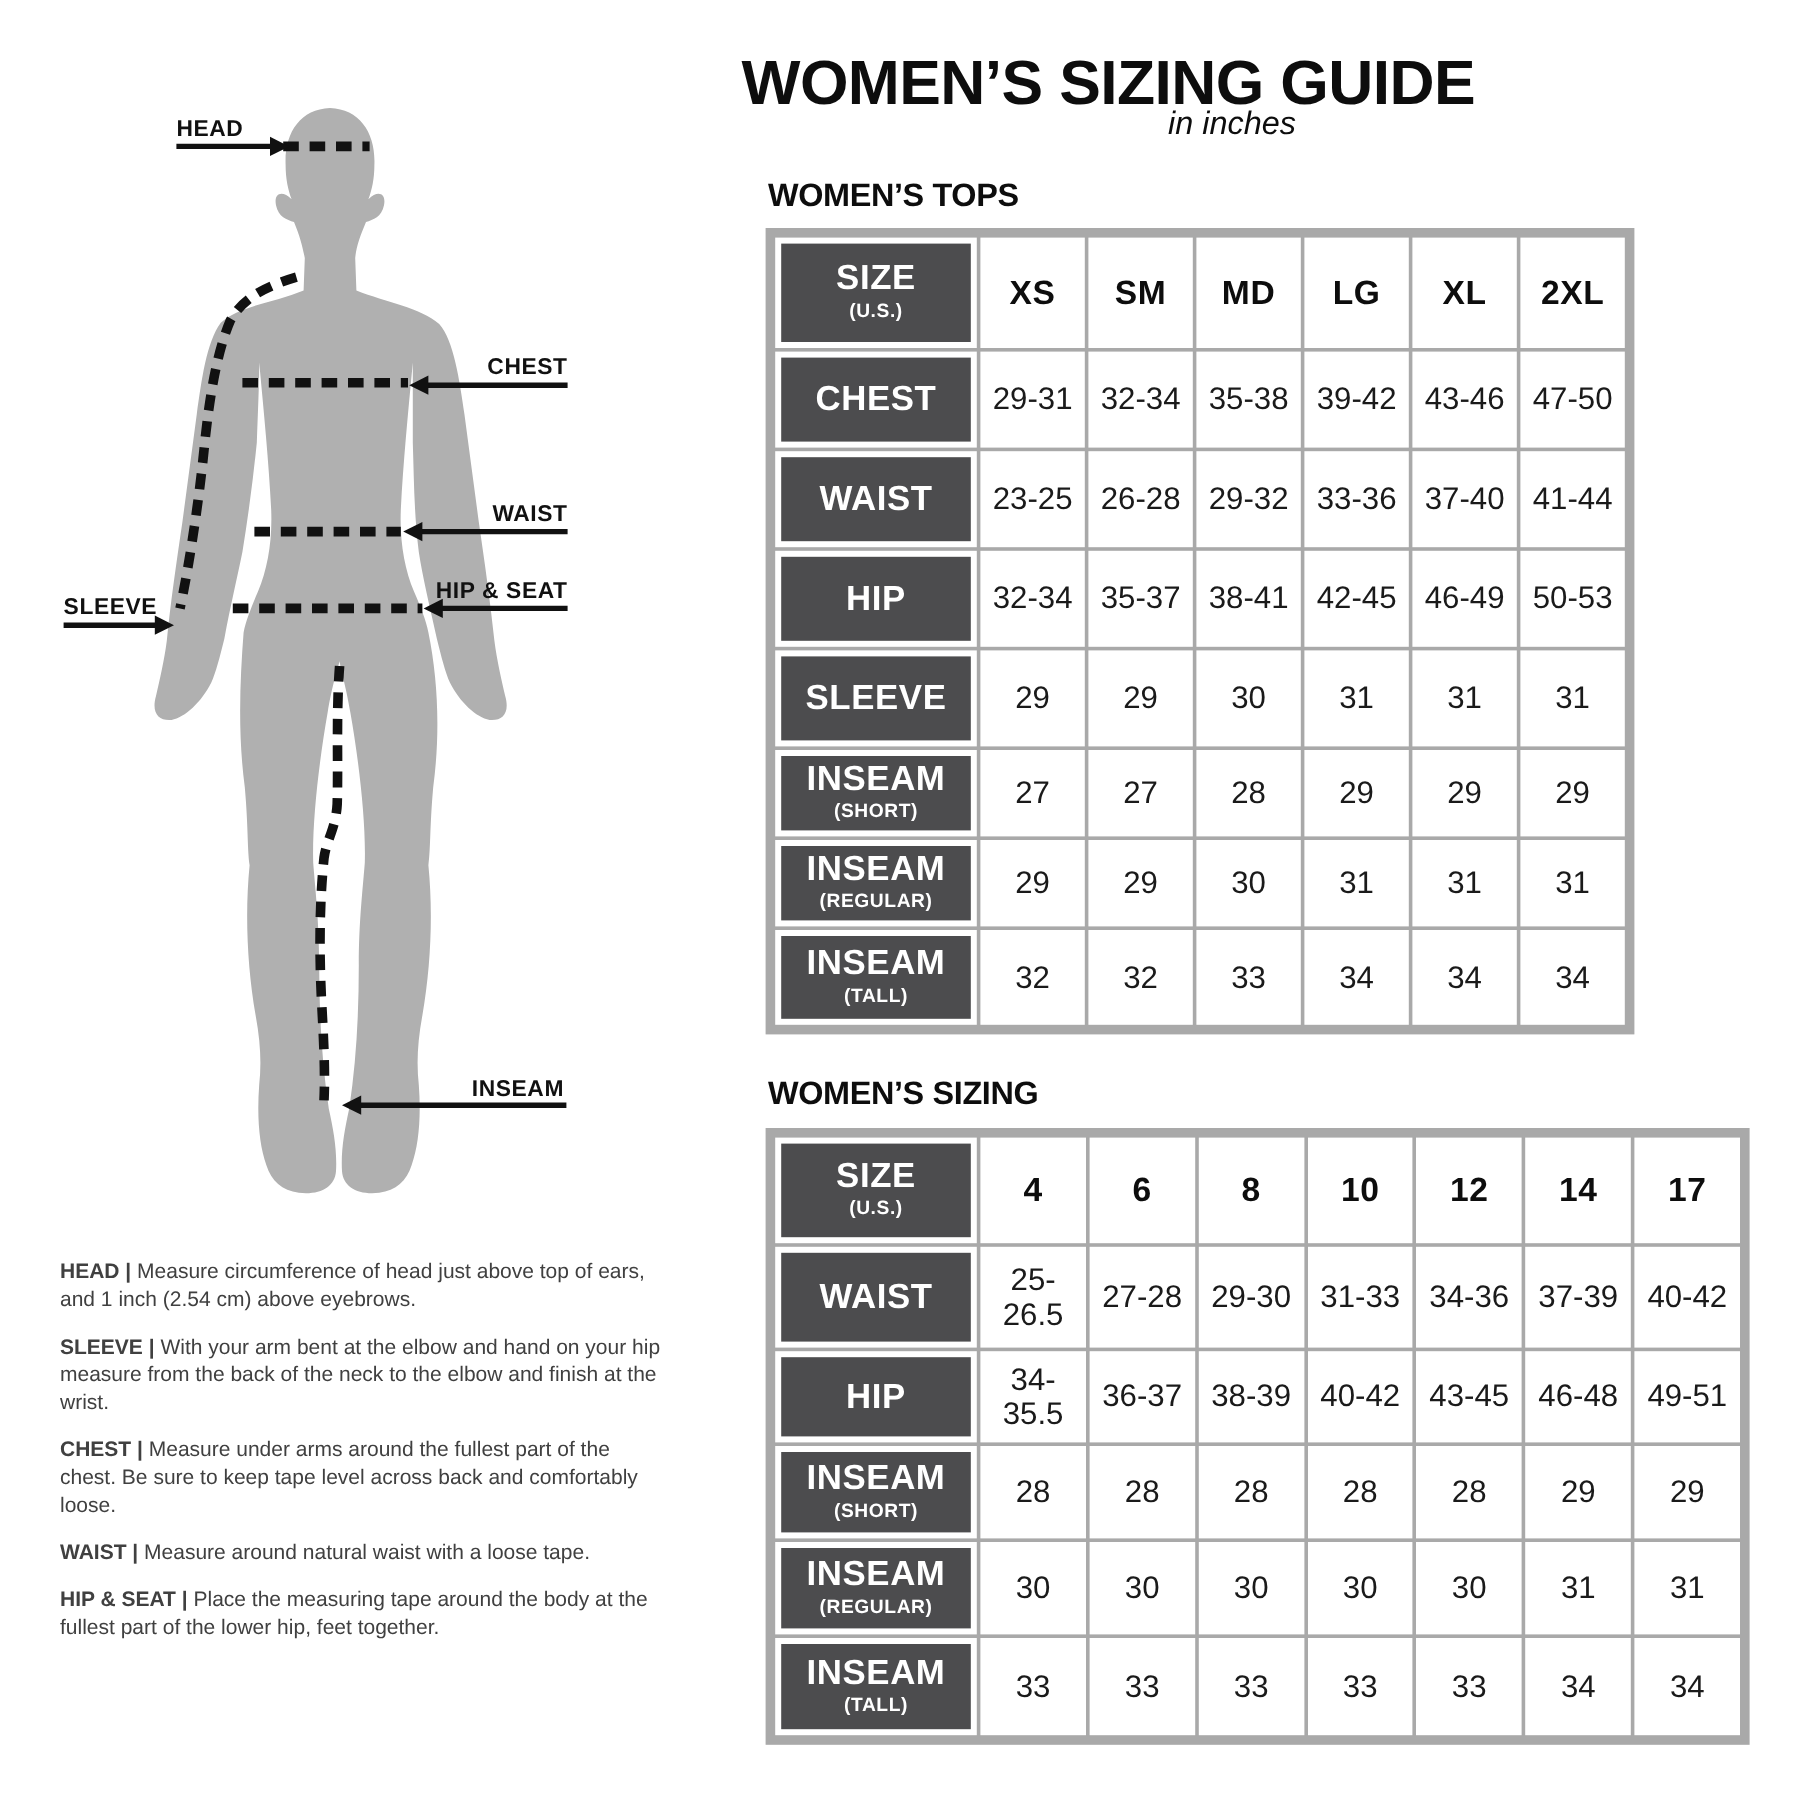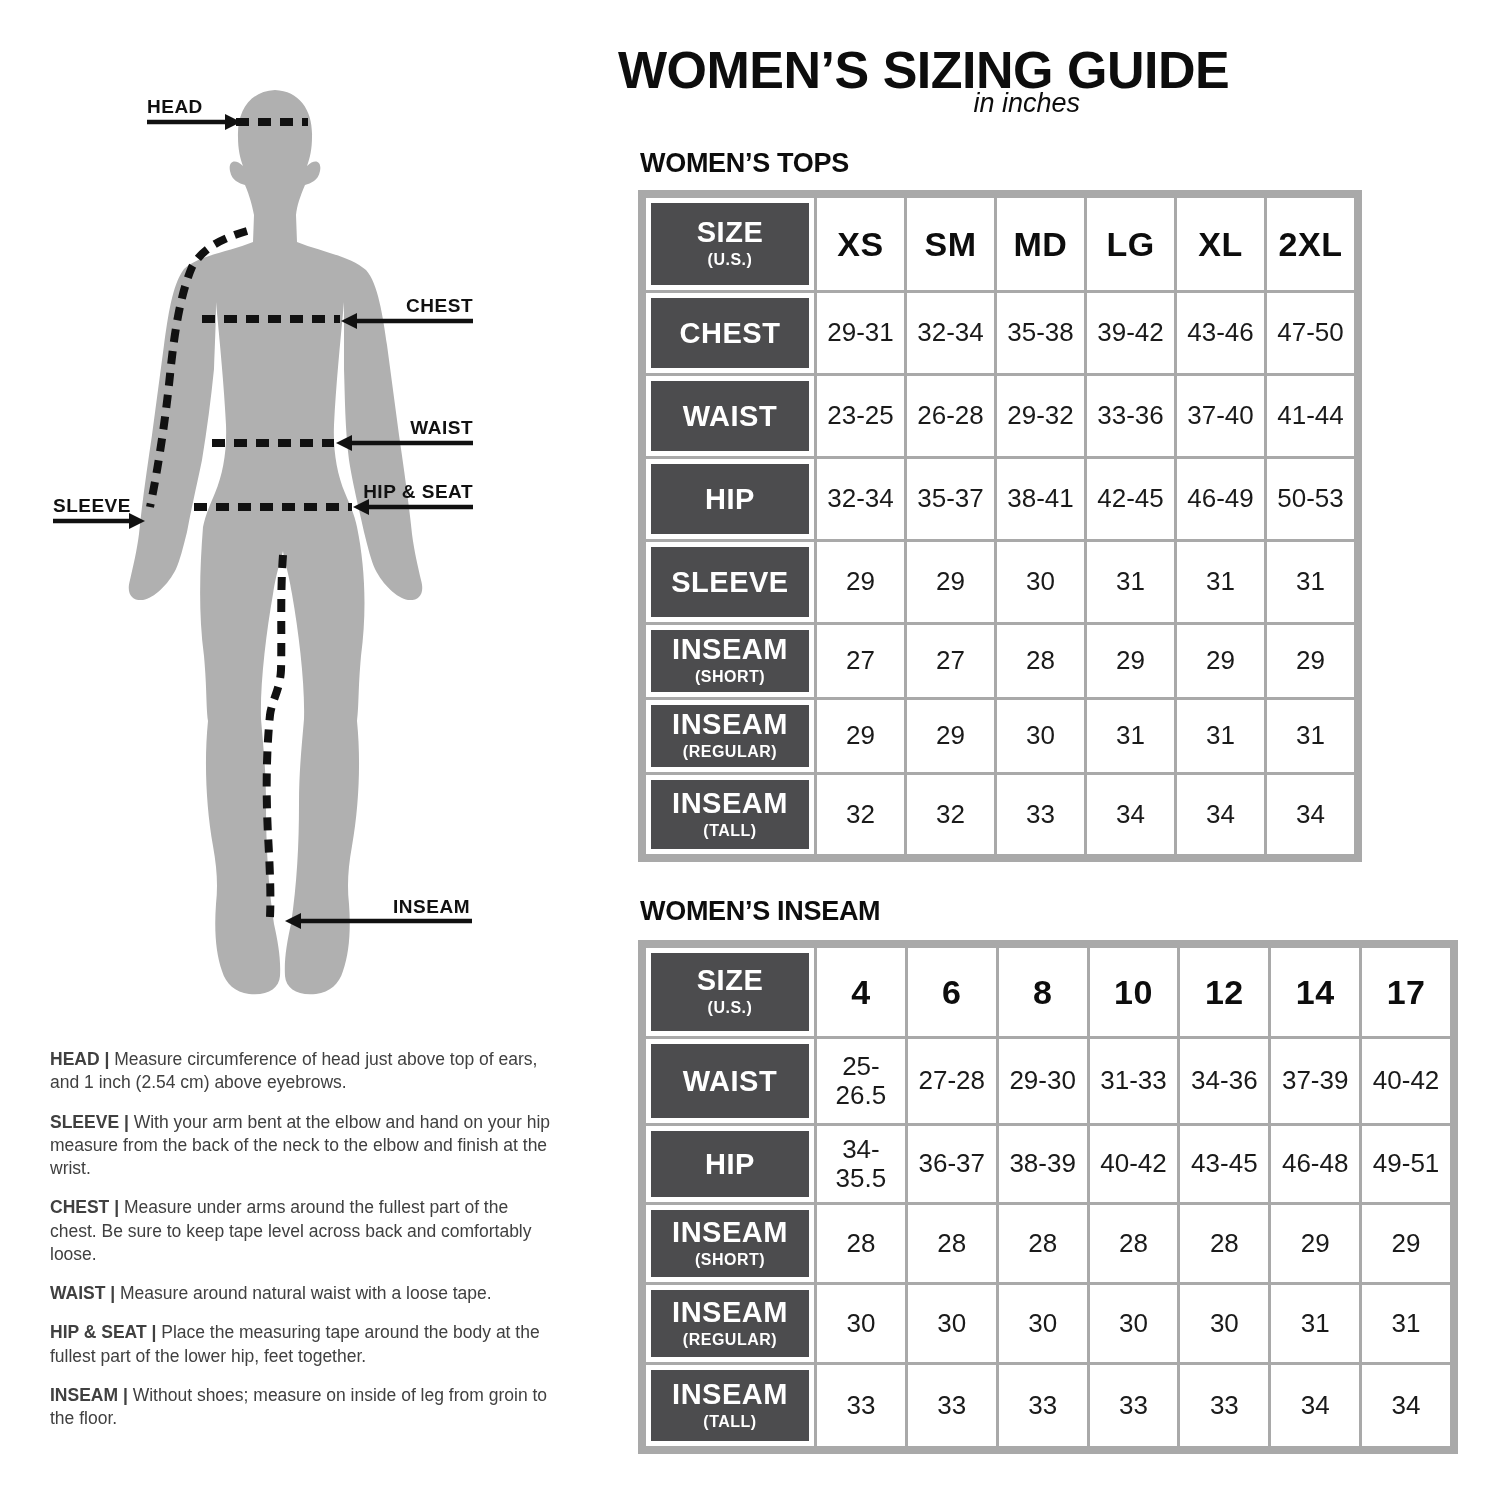--- a/index.html
+++ b/index.html
@@ -27,21 +27,21 @@
 
   
   .size-table{position:absolute;display:grid;gap:3px;padding:8px;box-sizing:border-box;background:#a9a9a9;}
   .table-tops{left:638px;top:190px;width:724px;height:672px;
               grid-template-columns:168px repeat(6,1fr);
               grid-template-rows:92px 80px 80px 80px 80px 72px 72px 79px;}
   .table-bottoms{left:638px;top:940px;width:820px;height:514px;
               grid-template-columns:168px repeat(7,1fr);
               grid-template-rows:88px 84px 76px 77px 77px 81px;}
   .cell{background:#fff;display:flex;align-items:center;justify-content:center;box-sizing:border-box;}
-  .col-header{font-size:34px;font-weight:bold;color:#0d0d0d;letter-spacing:.5px;}
+  .col-header{font-size:28px;font-weight:bold;color:#0d0d0d;letter-spacing:.5px;}
   .data-cell{font-size:26px;color:#1a1a1a;text-align:center;line-height:1.12;padding:0 6px;}
   .label-cell{padding:5px;}
   .label-box{width:100%;height:100%;background:#4c4c4e;color:#fff;display:flex;flex-direction:column;
              align-items:center;justify-content:center;}
   .label-main{font-size:29px;font-weight:bold;letter-spacing:.5px;line-height:1;}
   .label-sub{font-size:16px;font-weight:bold;letter-spacing:.5px;line-height:1.2;margin-top:3px;}
 </style>
 </head>
 <body>
 
@@ -119,21 +119,20 @@
     <text class="diag-label" x="473" y="443" text-anchor="end">HIP &amp; SEAT</text>
     <text class="diag-label" x="470" y="858" text-anchor="end">INSEAM</text>
   </svg>
 
   <div class="guide">
     <p><span class="guide-term">HEAD</span><span>Measure circumference of head just above top of ears, and 1 inch (2.54 cm) above eyebrows.</span></p>
     <p><span class="guide-term">SLEEVE</span><span>With your arm bent at the elbow and hand on your hip measure from the back of the neck to the elbow and finish at the wrist.</span></p>
     <p><span class="guide-term">CHEST</span><span>Measure under arms around the fullest part of the chest. Be sure to keep tape level across back and comfortably loose.</span></p>
     <p><span class="guide-term">WAIST</span><span>Measure around natural waist with a loose tape.</span></p>
     <p><span class="guide-term">HIP &amp; SEAT</span><span>Place the measuring tape around the body at the fullest part of the lower hip, feet together.</span></p>
-    <p><span class="guide-term">INSEAM</span><span>Without shoes; measure on inside of leg from groin to the floor.</span></p>
   </div>
 
   <div class="title">WOMEN’S SIZING GUIDE</div>
   <div class="subtitle">in inches</div>
 
   <div class="section-heading heading-tops">WOMEN’S TOPS</div>
   <div class="size-table table-tops">
       <div class="cell label-cell">
         <div class="label-box">
           <div class="label-main">SIZE</div>
@@ -221,21 +220,21 @@
         </div>
       </div>
       <div class="cell data-cell">32</div>
       <div class="cell data-cell">32</div>
       <div class="cell data-cell">33</div>
       <div class="cell data-cell">34</div>
       <div class="cell data-cell">34</div>
       <div class="cell data-cell">34</div>
     </div>
 
-  <div class="section-heading heading-bottoms">WOMEN’S INSEAM</div>
+  <div class="section-heading heading-bottoms">WOMEN’S SIZING</div>
   <div class="size-table table-bottoms">
       <div class="cell label-cell">
         <div class="label-box">
           <div class="label-main">SIZE</div>
           <div class="label-sub">(U.S.)</div>
         </div>
       </div>
       <div class="cell col-header">4</div>
       <div class="cell col-header">6</div>
       <div class="cell col-header">8</div>

